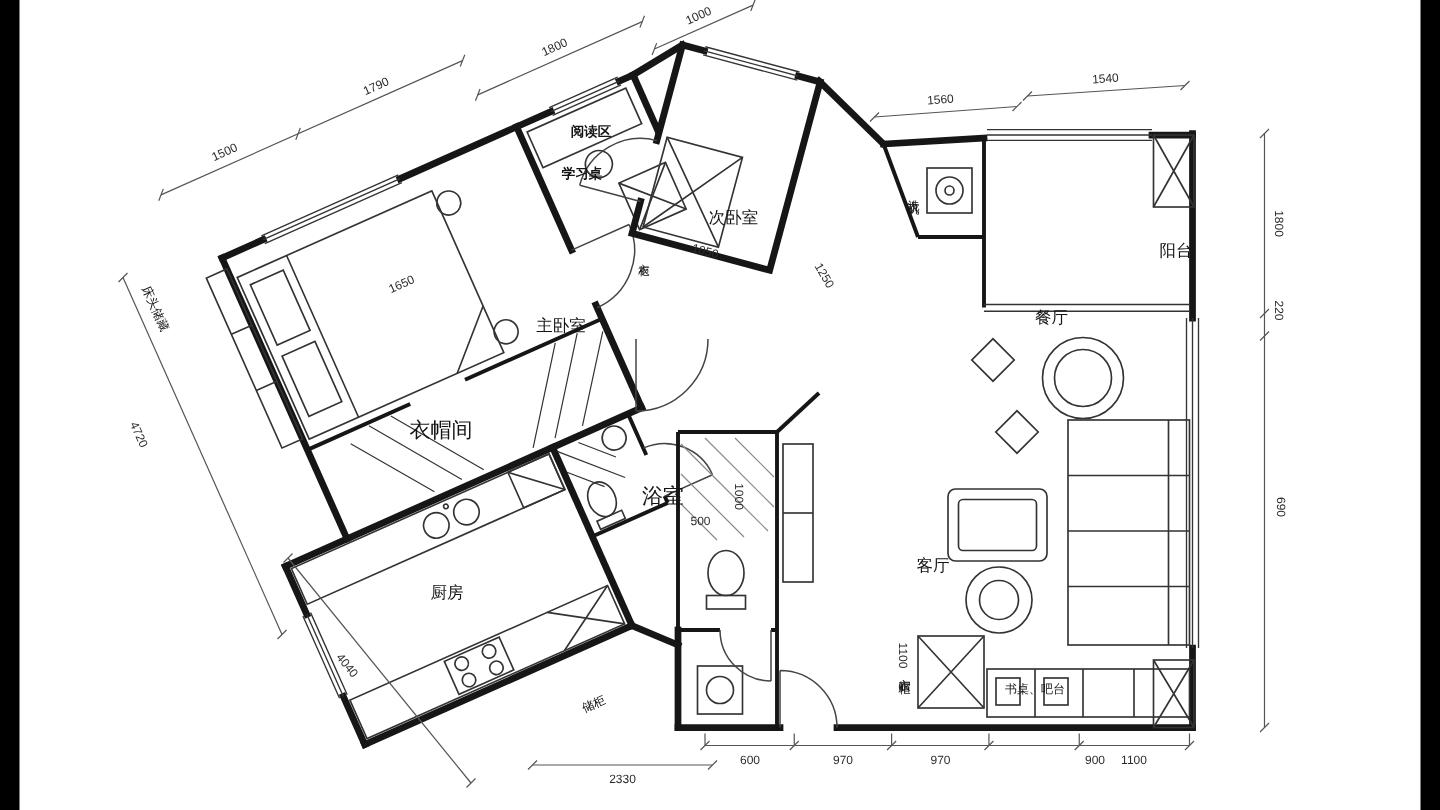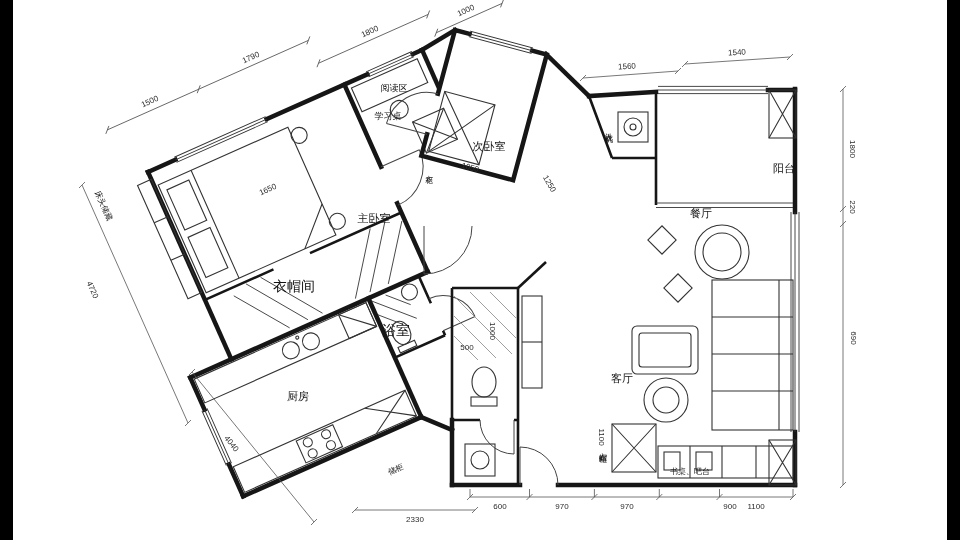--- a/index.html
+++ b/index.html
@@ -6,21 +6,21 @@
   .stage{position:relative;width:960px;height:540px;background:#fff;overflow:hidden;
          font-family:"Liberation Sans","DejaVu Sans",sans-serif;}
   .edge{position:absolute;top:0;width:13px;height:540px;background:#000;}
   .edge.left{left:0;} .edge.right{right:0;}
   svg.plan{position:absolute;left:0;top:0;}
   .lbl{position:absolute;color:#141414;white-space:nowrap;line-height:1;
        transform:translate(-50%,-50%);}
   .dim{position:absolute;color:#2b2b2b;font-size:8px;white-space:nowrap;line-height:1;
        transform:translate(-50%,-50%);}
   .vert{writing-mode:vertical-rl;letter-spacing:1px;}
-  .fs11{font-size:11px;} .fs95{font-size:14px;} .fs9{font-size:9px;} .fs8{font-size:8px;} .fs75{font-size:7.5px;}
+  .fs11{font-size:11px;} .fs95{font-size:14px;} .fs9{font-size:9px;font-weight:bold;} .fs8{font-size:8px;} .fs75{font-size:7.5px;}
 </style>
 </head>
 <body>
 
 <div class="stage">
   <div class="edge left"></div>
   <div class="edge right"></div>
 
   <svg class="plan" width="960" height="540" viewBox="0 0 960 540">
 
@@ -191,28 +191,28 @@
       <path d="M192,372 L314,522"></path>
       <path d="M189,375 l6,-6 M311,525 l6,-6"></path>
     </g>
   </svg>
 
   <div class="lbl fs11" style="left:374px;top:218px">主卧室</div>
   <div class="lbl fs11" style="left:489px;top:146px">次卧室</div>
   <div class="lbl fs9" style="left:394px;top:88px">阅读区</div>
   <div class="lbl fs9" style="left:388px;top:116px">学习桌</div>
   <div class="lbl fs95" style="left:294px;top:286px">衣帽间</div>
-  <div class="lbl fs95" style="left:396px;top:330px">浴室</div>
+  <div class="lbl fs95" style="left:442px;top:330px">浴室</div>
   <div class="lbl fs11" style="left:298px;top:396px">厨房</div>
   <div class="lbl fs11" style="left:622px;top:378px">客厅</div>
   <div class="lbl fs11" style="left:701px;top:213px">餐厅</div>
   <div class="lbl fs11" style="left:784px;top:168px">阳台</div>
   <div class="lbl fs8 vert" style="left:608px;top:128px">洗衣机</div>
   <div class="lbl fs8 vert" style="left:602px;top:448px">衣帽柜</div>
-  <div class="lbl fs8" style="left:690px;top:472px">书桌、吧台</div>
+  <div class="lbl fs8" style="left:690px;top:460px">书桌、吧台</div>
   <div class="lbl fs8" style="left:103px;top:206px;transform:translate(-50%,-50%) rotate(66deg)">床头储藏</div>
   <div class="lbl fs8" style="left:396px;top:470px;transform:translate(-50%,-50%) rotate(-24deg)">储柜</div>
   <div class="lbl fs75 vert" style="left:429px;top:170px">衣柜</div>
 
   <div class="dim" style="left:150px;top:102px;transform:translate(-50%,-50%) rotate(-24deg)">1500</div>
   <div class="dim" style="left:251px;top:58px;transform:translate(-50%,-50%) rotate(-24deg)">1790</div>
   <div class="dim" style="left:370px;top:32px;transform:translate(-50%,-50%) rotate(-24deg)">1800</div>
   <div class="dim" style="left:466px;top:11px;transform:translate(-50%,-50%) rotate(-24deg)">1000</div>
   <div class="dim" style="left:627px;top:67px;transform:translate(-50%,-50%) rotate(-4deg)">1560</div>
   <div class="dim" style="left:737px;top:53px;transform:translate(-50%,-50%) rotate(-4deg)">1540</div>

